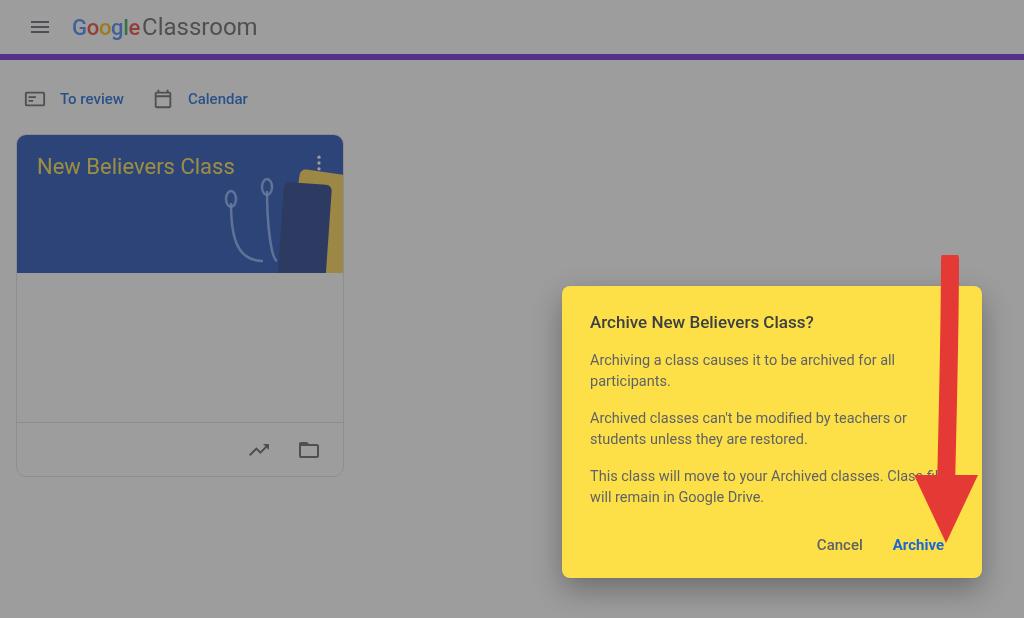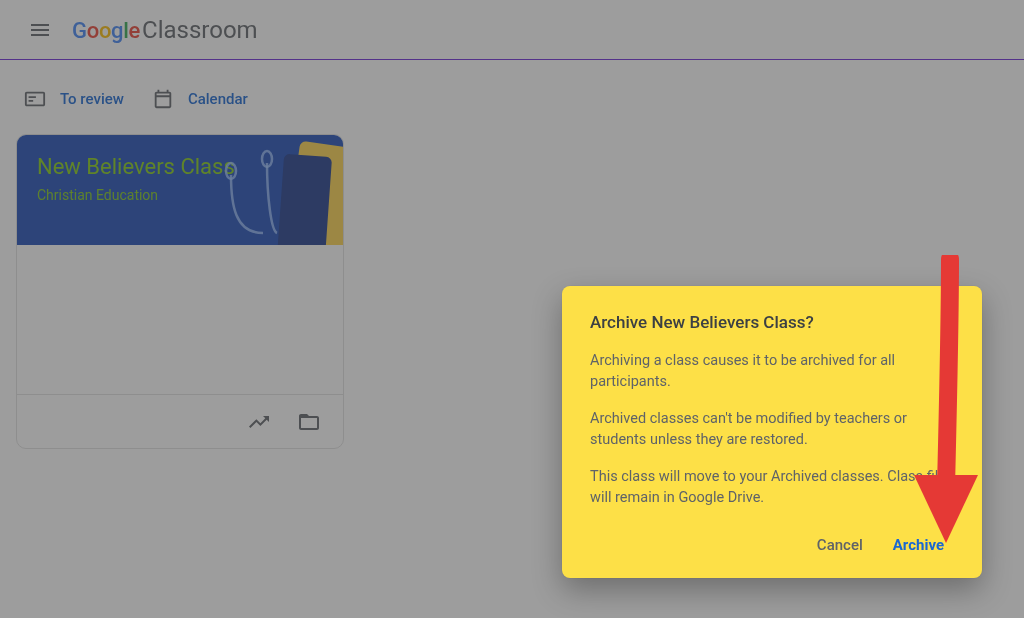--- a/index.html
+++ b/index.html
@@ -1,28 +1,28 @@
 <!DOCTYPE html>
 <html><head>
   <meta charset="utf-8">
   <style>
     * { box-sizing: border-box; margin: 0; padding: 0; }
     html, body { width: 1024px; height: 618px; overflow: hidden; font-family: "Google Sans", Roboto, Arial, sans-serif; background: #fff; }
-    .header { height: 60px; border-bottom: 1px solid #6d28d9; display: flex; align-items: center; padding: 0 16px; }
+    .header { height: 60px; border-bottom: 6px solid #6d28d9; display: flex; align-items: center; padding: 0 16px; }
     .menu-btn { width: 48px; height: 48px; display: flex; align-items: center; justify-content: center; border-radius: 50%; cursor: pointer; }
     .logo { display: flex; align-items: baseline; margin-left: 8px; }
     .logo-g { font-size: 22px; font-weight: 500; letter-spacing: -0.3px; }
     .g-b { color:#4285F4; } .g-r { color:#EA4335; } .g-y { color:#FBBC05; } .g-g { color:#34A853; }
     .logo-class { font-size: 24px; color:#5f6368; font-weight: 400; margin-left: 2px; }
     .subnav { display:flex; align-items:flex-start; gap: 28px; padding: 28px 24px 16px 24px; }
     .subnav-item { display:flex; align-items:center; gap: 14px; color:#1967d2; font-size: 15px; cursor:pointer; font-weight: 500; }
     .subnav-item svg { fill:#5f6368; }
     .classes { padding: 8px 16px; display:flex; }
     .class-card { width: 328px; border: 1px solid #e0e0e0; border-radius: 10px; overflow: hidden; background:#fff; }
-    .card-header { height: 110px; background: #1e4db7; color:#84cc16; padding: 18px 20px 0 20px; position: relative; overflow: hidden; }
+    .card-header { height: 138px; background: #1e4db7; color:#fde047; padding: 18px 20px 0 20px; position: relative; overflow: hidden; }
     .class-title { font-size: 22px; font-weight: 400; line-height: 28px; }
     .class-section { font-size: 14px; opacity: .95; margin-top: 6px; }
     .card-kebab { position:absolute; top: 16px; right: 12px; width: 24px; height: 24px; display:flex; align-items:center; justify-content:center; cursor:pointer; }
     .card-art { position:absolute; right: 0; bottom: 0; width: 120px; height: 110px; pointer-events:none; }
     .card-body { height: 149px; }
     .card-footer { height: 54px; border-top: 1px solid #e0e0e0; display:flex; align-items:center; justify-content:flex-end; gap: 26px; padding: 0 22px; }
     .card-footer svg { fill:#5f6368; cursor:pointer; }
     .scrim { position:absolute; inset:0; background: rgba(60,60,60,0.5); }
     .dialog { position:absolute; left: 562px; top: 286px; width: 420px; background:#fde047; border-radius: 8px; box-shadow: 0 12px 30px rgba(0,0,0,.3), 0 0 0 1px rgba(0,0,0,.02); padding: 26px 28px 14px 28px; }
     .dialog-title { font-size: 17px; font-weight: 500; color:#3c4043; margin-bottom: 18px; }
@@ -63,21 +63,20 @@
         <path d="M19 4h-1V2h-2v2H8V2H6v2H5c-1.11 0-2 .9-2 2v14c0 1.1.89 2 2 2h14c1.1 0 2-.9 2-2V6c0-1.1-.9-2-2-2zm0 16H5V10h14v10zm0-12H5V6h14v2z"></path>
       </svg>
     <span>Calendar</span>
   </div>
 </div>
 
 <div class="classes">
   <div class="class-card">
     <div class="card-header">
       <div class="class-title">New Believers Class</div>
-      <div class="class-section">Christian Education</div>
       <div class="card-kebab">
         <svg width="20" height="20" viewBox="0 0 24 24">
             <circle cx="12" cy="5" r="2" fill="#fff"></circle>
             <circle cx="12" cy="12" r="2" fill="#fff"></circle>
             <circle cx="12" cy="19" r="2" fill="#fff"></circle>
           </svg>
       </div>
       <svg class="card-art" viewBox="0 0 120 110" preserveAspectRatio="xMaxYMax slice">
         <rect x="70" y="8" width="60" height="110" rx="6" fill="#fcd34d" transform="rotate(8 90 60)"></rect>
         <rect x="58" y="20" width="48" height="100" rx="6" fill="#1e3a8a" transform="rotate(4 78 65)"></rect>

